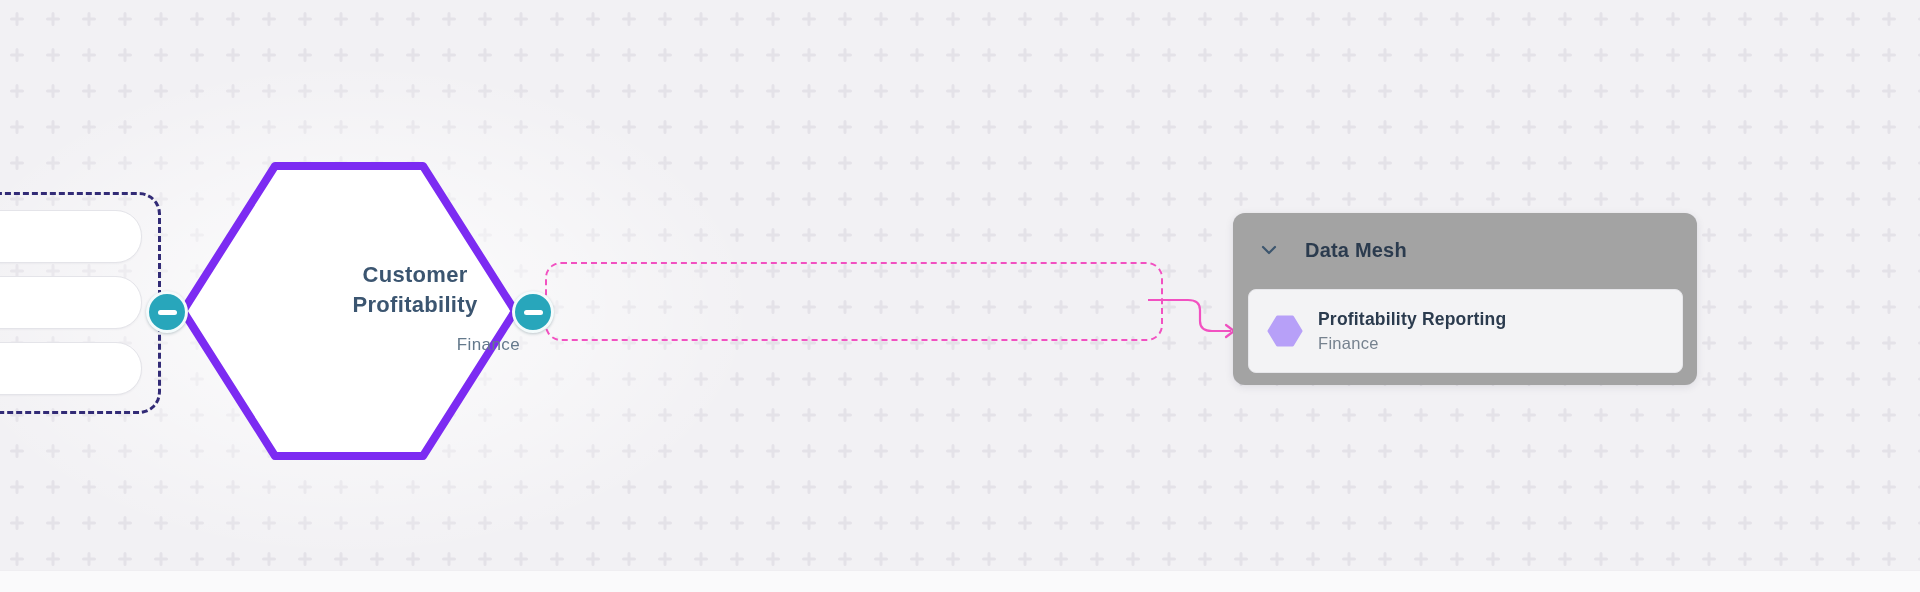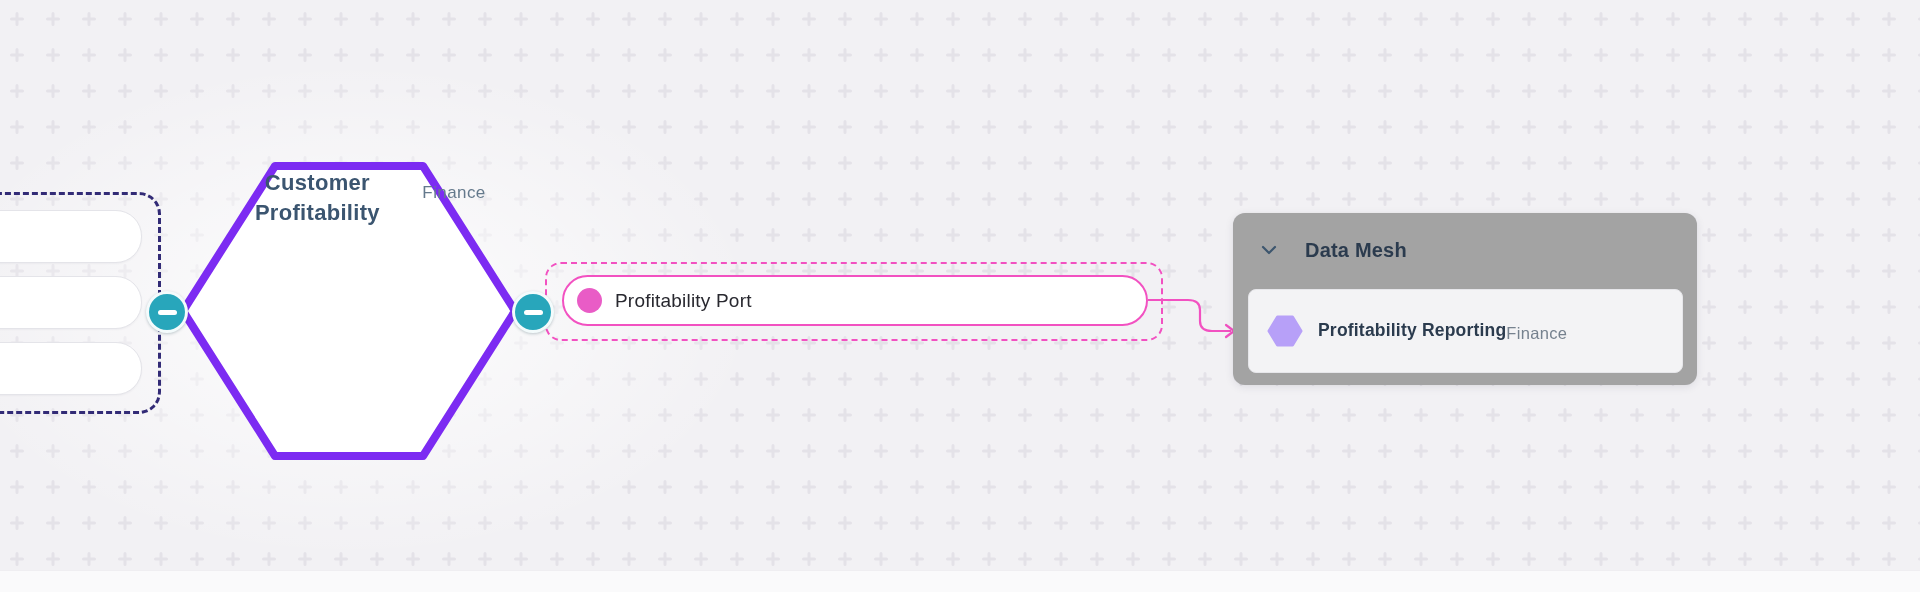--- a/index.html
+++ b/index.html
@@ -24,22 +24,22 @@
   }
   .input-pill{
     position:absolute;left:-60px;width:200px;height:51px;z-index:4;
     background:#ffffff;border:1.5px solid #e4e4e9;border-radius:26px;
     box-shadow:0 1px 2px rgba(30,30,60,.04);
   }
   .input-pill.p1{top:210px;} .input-pill.p2{top:276px;} .input-pill.p3{top:342px;}
   
   .hex-wrap{position:absolute;left:178px;top:160px;width:342px;height:302px;z-index:5;}
   .hex-label{
-    position:absolute;left:178px;top:168px;width:342px;height:302px;z-index:6;
-    display:flex;flex-direction:row;align-items:flex-start;justify-content:center;
+    position:absolute;left:178px;top:156px;width:342px;height:302px;z-index:6;
+    display:flex;flex-direction:column;align-items:flex-end;justify-content:center;
     text-align:center;pointer-events:none;
   }
   .hex-title{
     width:210px;font-size:22px;line-height:30px;font-weight:600;
     color:#3b5570;letter-spacing:.3px;
   }
   .hex-sub{margin-top:15px;font-size:17px;color:#64798c;letter-spacing:.4px;}
   
   .connector{
     position:absolute;width:42px;height:42px;border-radius:50%;z-index:8;
@@ -74,21 +74,21 @@
     display:flex;align-items:center;
   }
   .mesh-chevron{margin-left:28px;display:flex;align-items:center;}
   .mesh-title{margin-left:28px;font-size:20px;font-weight:700;color:#2b3b4e;letter-spacing:.2px;}
   .mesh-item{
     position:absolute;left:15px;top:76px;width:435px;height:84px;
     background:#f3f3f5;border:1px solid #e6e6ea;border-radius:8px;box-sizing:border-box;
     display:flex;align-items:center;
   }
   .mesh-item-icon{margin-left:18px;flex:0 0 auto;display:flex;}
-  .mesh-item-text{margin-left:15px;display:flex;flex-direction:row;}
+  .mesh-item-text{margin-left:15px;display:flex;flex-direction:column;}
   .mesh-item-title{font-size:17.5px;font-weight:700;color:#2b3b4e;letter-spacing:.2px;}
   .mesh-item-sub{margin-top:4px;font-size:16.5px;color:#76828f;letter-spacing:.3px;}
 </style>
 </head>
 <body>
 
 <div class="canvas">
 
   <svg class="bg-pattern" width="1920" height="571">
     <defs>
@@ -115,24 +115,20 @@
   </div>
 
   <div class="connector left">
     <div class="minus-bar"></div>
   </div>
   <div class="connector right">
     <div class="minus-bar"></div>
   </div>
 
   <div class="port-group"></div>
-  <div class="port-pill">
-    <div class="port-dot"></div>
-    <div class="port-label">Profitability Port</div>
-  </div>
 
   <svg class="edge-layer" width="1920" height="592">
     <path d="M1148 300 H1188 Q1200 300 1200 310 V321 Q1200 331 1212 331 H1231" fill="none" stroke="#f251c1" stroke-width="2.2"></path>
     <path d="M1226 325 L1234 331 L1226 337" fill="none" stroke="#f251c1" stroke-width="2.2" stroke-linecap="round" stroke-linejoin="round"></path>
     <circle cx="1248" cy="331" r="4.5" fill="#f251c1"></circle>
   </svg>
 
   <div class="mesh-panel">
     <div class="mesh-header">
       <span class="mesh-chevron">

